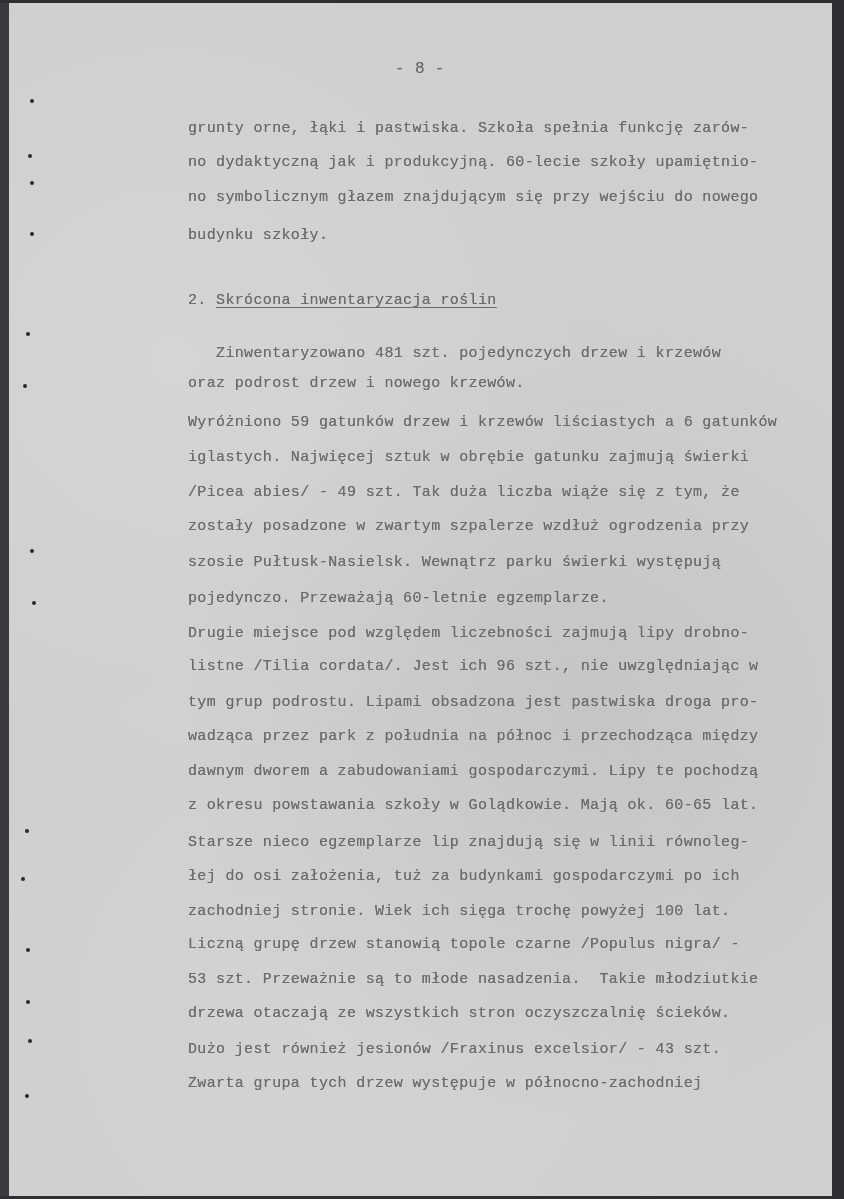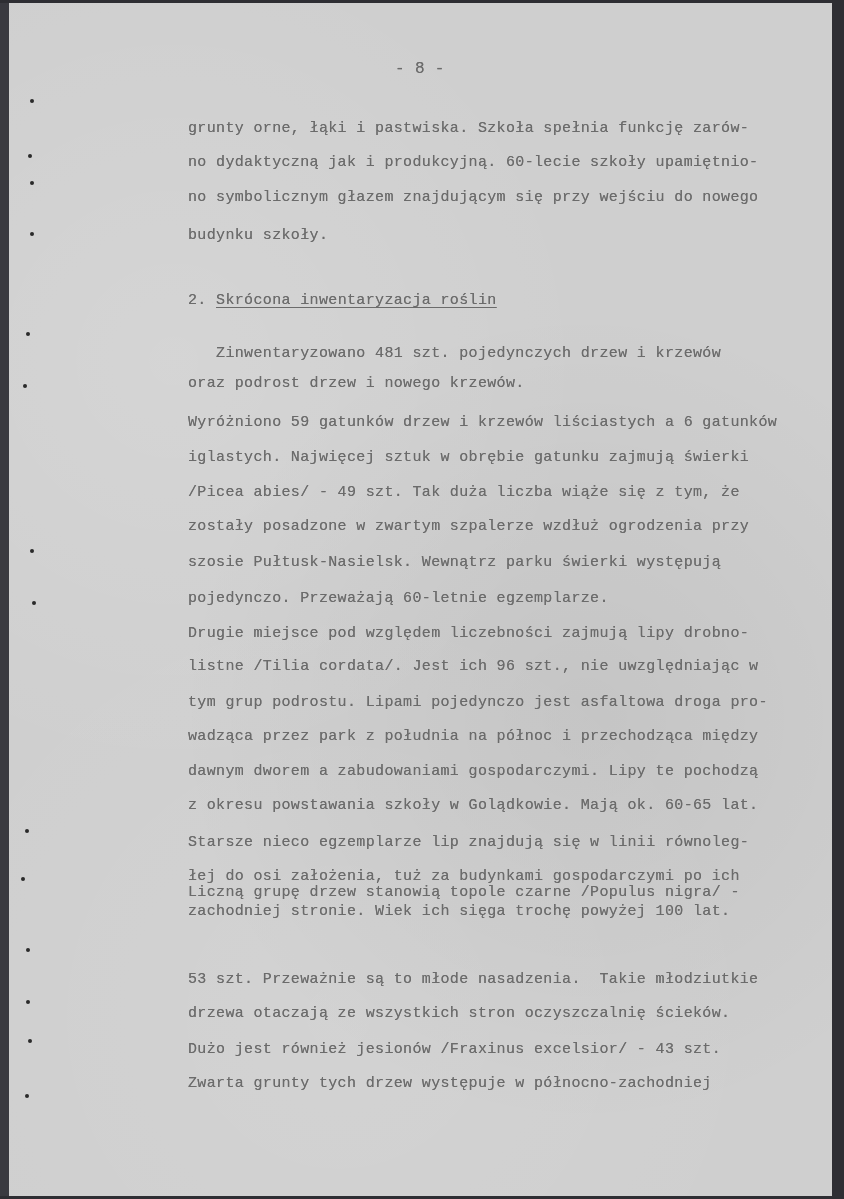--- a/index.html
+++ b/index.html
@@ -66,27 +66,27 @@
 <div class="line" style="top:345px">   Zinwentaryzowano 481 szt. pojedynczych drzew i krzewów</div>
 <div class="line" style="top:375px">oraz podrost drzew i nowego krzewów.</div>
 <div class="line" style="top:414px">Wyróżniono 59 gatunków drzew i krzewów liściastych a 6 gatunków</div>
 <div class="line" style="top:449px">iglastych. Najwięcej sztuk w obrębie gatunku zajmują świerki</div>
 <div class="line" style="top:484px">/Picea abies/ - 49 szt. Tak duża liczba wiąże się z tym, że</div>
 <div class="line" style="top:518px">zostały posadzone w zwartym szpalerze wzdłuż ogrodzenia przy</div>
 <div class="line" style="top:554px">szosie Pułtusk-Nasielsk. Wewnątrz parku świerki występują</div>
 <div class="line" style="top:590px">pojedynczo. Przeważają 60-letnie egzemplarze.</div>
 <div class="line" style="top:625px">Drugie miejsce pod względem liczebności zajmują lipy drobno-</div>
 <div class="line" style="top:658px">listne /Tilia cordata/. Jest ich 96 szt., nie uwzględniając w</div>
-<div class="line" style="top:694px">tym grup podrostu. Lipami pojedynczo jest asfaltowa droga pro-</div>
+<div class="line" style="top:694px">tym grup podrostu. Lipami obsadzona jest pastwiska droga pro-</div>
 <div class="line" style="top:728px">wadząca przez park z południa na północ i przechodząca między</div>
 <div class="line" style="top:763px">dawnym dworem a zabudowaniami gospodarczymi. Lipy te pochodzą</div>
 <div class="line" style="top:797px">z okresu powstawania szkoły w Golądkowie. Mają ok. 60-65 lat.</div>
 <div class="line" style="top:834px">Starsze nieco egzemplarze lip znajdują się w linii równoleg-</div>
 <div class="line" style="top:868px">łej do osi założenia, tuż za budynkami gospodarczymi po ich</div>
 <div class="line" style="top:903px">zachodniej stronie. Wiek ich sięga trochę powyżej 100 lat.</div>
-<div class="line" style="top:884px">Liczną grupę drzew stanowią topole czarne /Populus nigra/ -</div>
+<div class="line" style="top:936px">Liczną grupę drzew stanowią topole czarne /Populus nigra/ -</div>
 <div class="line" style="top:971px">53 szt. Przeważnie są to młode nasadzenia.  Takie młodziutkie</div>
 <div class="line" style="top:1005px">drzewa otaczają ze wszystkich stron oczyszczalnię ścieków.</div>
 <div class="line" style="top:1041px">Dużo jest również jesionów /Fraxinus excelsior/ - 43 szt.</div>
-<div class="line" style="top:1075px">Zwarta grunty tych drzew występuje w północno-zachodniej</div>
+<div class="line" style="top:1075px">Zwarta grupa tych drzew występuje w północno-zachodniej</div>
 
 <div class="right-edge"></div>
 <div class="bottom-edge"></div>
 
 </body></html>

